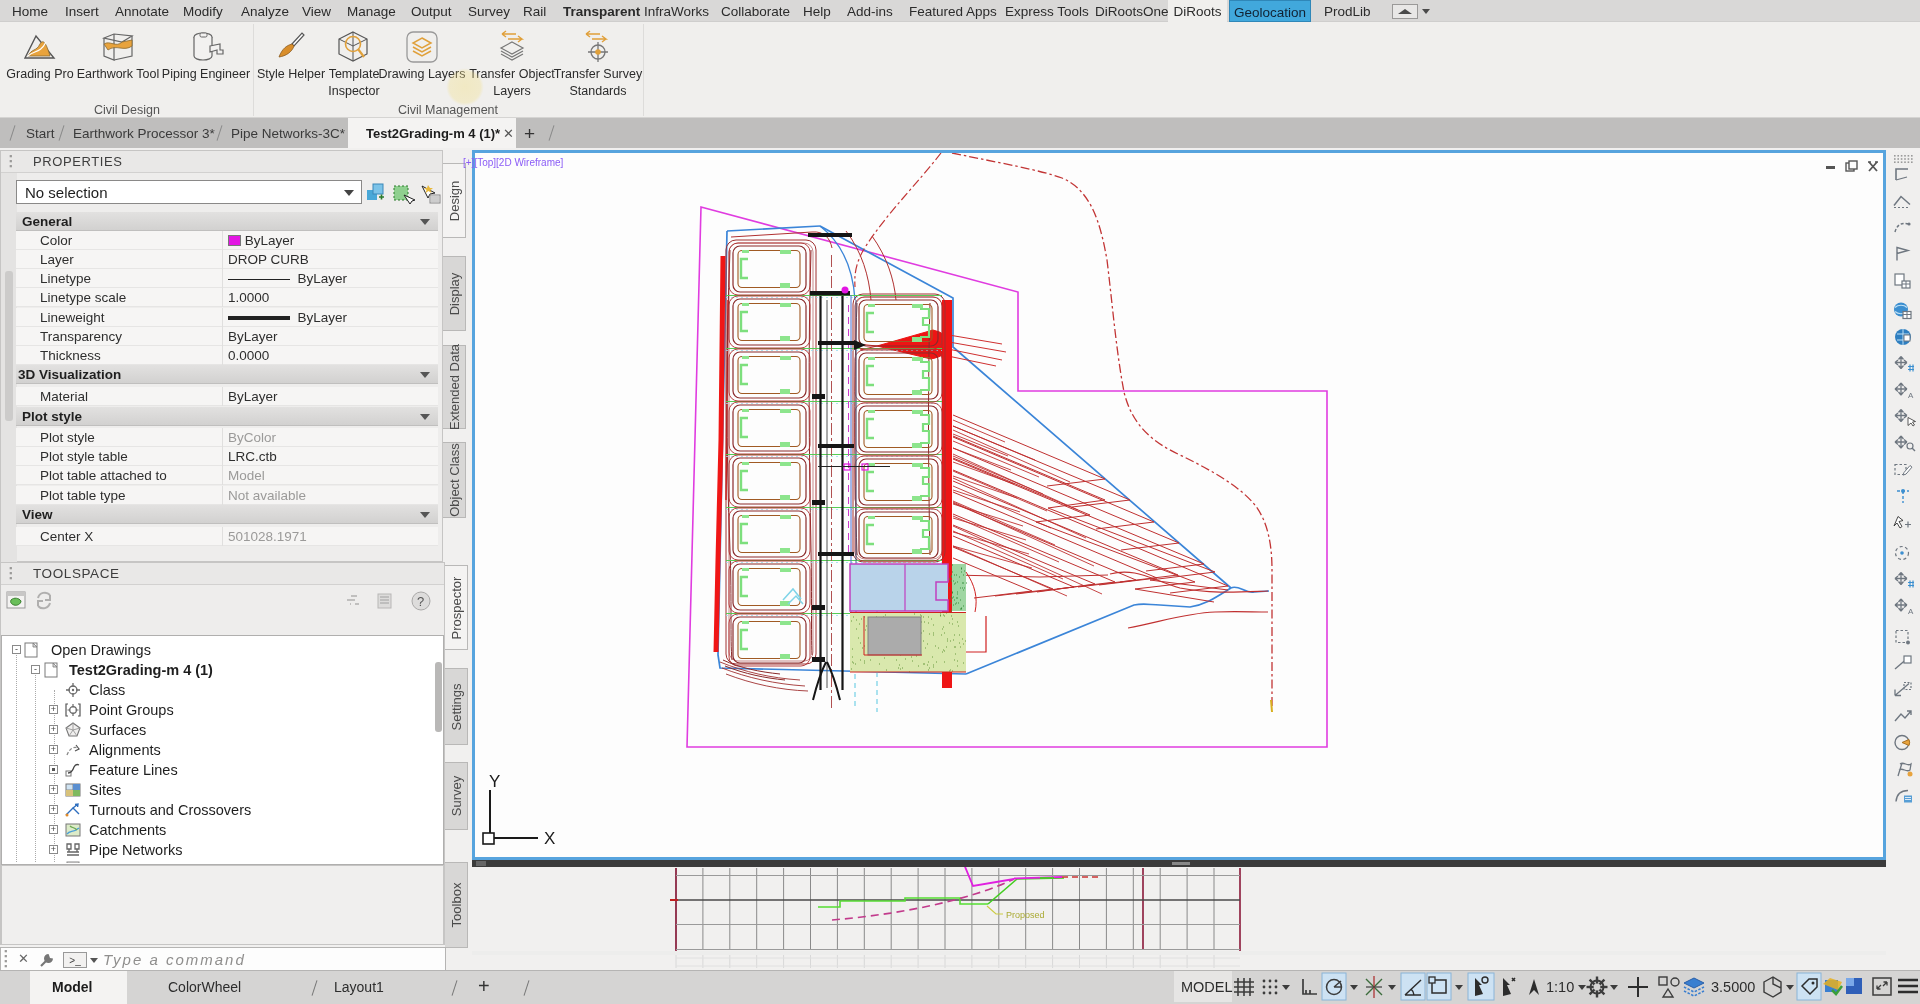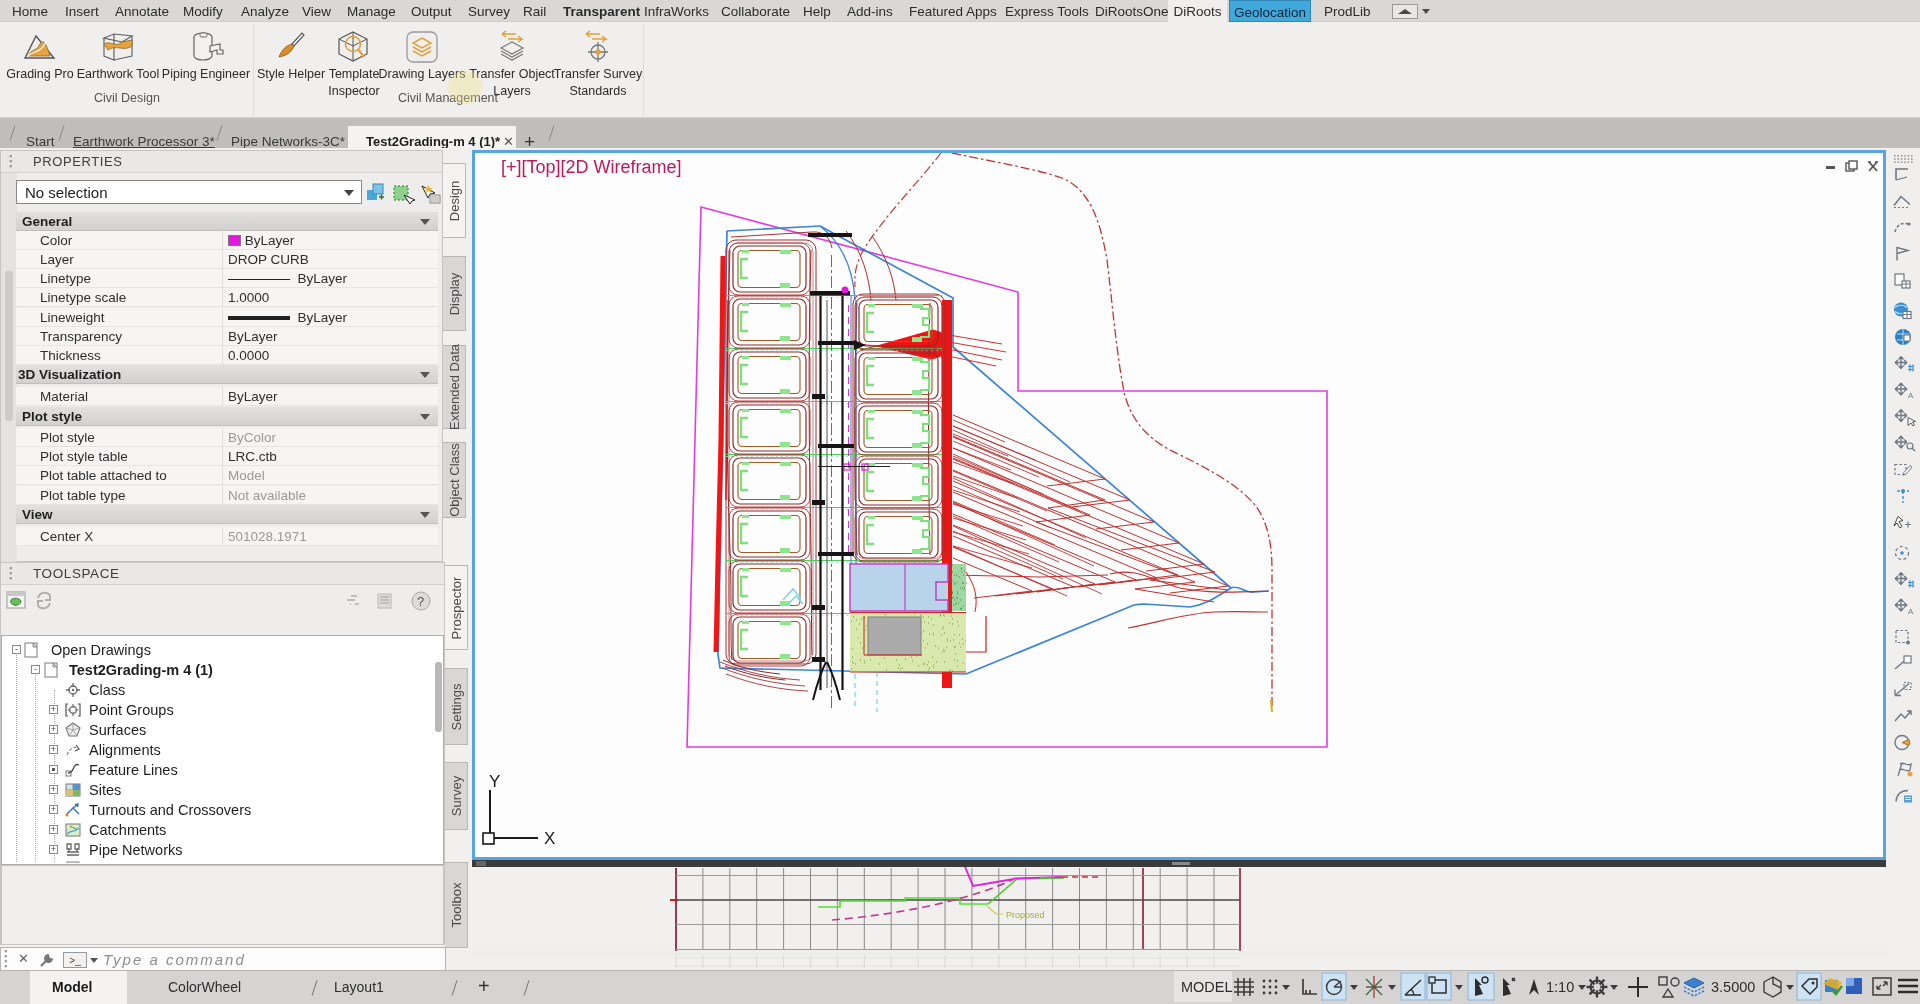--- a/index.html
+++ b/index.html
@@ -3,24 +3,24 @@
 <meta charset="utf-8">
 <style>
 *{margin:0;padding:0;box-sizing:border-box;}
 html,body{width:1920px;height:1004px;overflow:hidden;background:#f0efee;font-family:"Liberation Sans",sans-serif;}
 .abs{position:absolute;}
 #menubar{position:absolute;left:0;top:0;width:1920px;height:22px;background:#d9d8d7;border-bottom:1px solid #cfcecd;}
 .m{position:absolute;top:0;height:22px;line-height:23px;font-size:13.5px;color:#2b2b2b;white-space:nowrap;}
 #ribbon{position:absolute;left:0;top:22px;width:1920px;height:96px;background:#f0efed;border-bottom:1px solid #d5d4d2;}
 .ric{position:absolute;top:8px;}
 .rlbl{position:absolute;top:44px;font-size:12.5px;color:#2b2b2b;text-align:center;line-height:17px;white-space:pre-line;}
-.rgrp{position:absolute;top:69px;font-size:12.5px;color:#555;text-align:center;}
+.rgrp{position:absolute;top:81px;font-size:12.5px;color:#555;text-align:center;}
 .rsep{position:absolute;top:2px;width:1px;height:92px;background:#dddcda;}
 #filetabs{position:absolute;left:0;top:118px;width:1920px;height:30px;background:#bfbebd;}
-.ft{position:absolute;top:8px;height:36px;line-height:31px;font-size:13.5px;color:#3a3a3a;white-space:nowrap;}
+.ft{position:absolute;top:0;height:36px;line-height:31px;font-size:13.5px;color:#3a3a3a;white-space:nowrap;}
 .fsl{position:absolute;top:7px;width:1px;height:16px;background:#8a8a8a;transform:rotate(18deg);}
 #statusbar{position:absolute;left:0;top:970px;width:1920px;height:34px;background:#d5d4d3;border-top:1px solid #b5b4b3;}
 .sb{position:absolute;font-size:14px;color:#2d2d2d;}
 .vt{position:absolute;width:23px;background:#d8d7d6;border:1px solid #b9b8b7;border-left:none;color:#4a4a4a;font-size:13px;}
 .vt span{position:absolute;left:50%;top:50%;transform:translate(-50%,-50%) rotate(-90deg);white-space:nowrap;}
 .vt.act{background:#f4f3f2;}
 .ph{position:absolute;left:16px;width:422px;height:19px;background:linear-gradient(#e2e1e0,#d2d1d0);border-bottom:1px solid #c0bfbe;font-weight:bold;font-size:13.5px;color:#1f1f1f;line-height:19px;}
 .ph .tri{position:absolute;right:8px;top:7px;width:0;height:0;border-left:5px solid transparent;border-right:5px solid transparent;border-top:6px solid #555;}
 .pr{position:absolute;left:16px;width:422px;height:19px;border-bottom:1px solid #e6e5e4;font-size:13.5px;color:#2e2e2e;background:#f6f5f4;}
 .pr .lab{position:absolute;left:24px;top:0;line-height:19px;}
@@ -133,21 +133,21 @@
 <div class="rlbl" style="left:542px;width:112px;">Transfer Survey
 Standards</div>
 <div class="rgrp" style="left:385px;width:126px;">Civil Management</div>
 <div class="abs" style="left:446px;top:46px;width:38px;height:38px;border-radius:50%;background:radial-gradient(circle,rgba(242,224,138,0.42) 0%,rgba(242,224,138,0.34) 58%,rgba(242,224,138,0) 70%);"></div>
 </div>
 
 <div id="filetabs">
 <div class="fsl" style="left:12px;"></div>
 <span class="ft" style="left:26px;">Start</span>
 <div class="fsl" style="left:61px;"></div>
-<span class="ft" style="left:73px;text-decoration:underline;">Earthwork Processor 3*</span>
+<span class="ft" style="left:73px;">Earthwork Processor 3*</span>
 <div class="fsl" style="left:219px;"></div>
 <span class="ft" style="left:231px;">Pipe Networks-3C*</span>
 <div class="ft" style="left:348px;width:168px;background:#f4f3f2;"></div>
 <span class="ft" style="left:366px;font-weight:bold;color:#1c1c1c;font-size:13px;">Test2Grading-m 4 (1)*</span>
 <span class="ft" style="left:503px;color:#555;font-size:13px;">✕</span>
 <span class="ft" style="left:524px;color:#333;font-size:19px;">+</span>
 <div class="fsl" style="left:551px;"></div>
 </div>
 
 <div class="abs" style="left:0;top:148px;width:1920px;height:822px;background:#f1f0ef;"></div>
@@ -697,21 +697,21 @@
 <path d="M920,309 h9 v9 h-6 v7 h6 v12 h-9" stroke="#7ddf7d" stroke-width="2.2" fill="none"></path>
     <path d="M920,362 h9 v9 h-6 v7 h6 v12 h-9" stroke="#7ddf7d" stroke-width="2.2" fill="none"></path>
     <path d="M920,415 h9 v9 h-6 v7 h6 v12 h-9" stroke="#7ddf7d" stroke-width="2.2" fill="none"></path>
     <path d="M920,468 h9 v9 h-6 v7 h6 v12 h-9" stroke="#7ddf7d" stroke-width="2.2" fill="none"></path>
     <path d="M920,521 h9 v9 h-6 v7 h6 v12 h-9" stroke="#7ddf7d" stroke-width="2.2" fill="none"></path>
     <path d="M490,790 L490,838 M490,838 L538,838" stroke="#1a1a1a" stroke-width="2"></path>
 <rect x="483" y="833" width="11" height="11" fill="#fff" stroke="#1a1a1a" stroke-width="1.6"></rect>
 <text x="489" y="787" font-size="17" fill="#1a1a1a" font-family="Liberation Sans">Y</text>
 <text x="544" y="844" font-size="17" fill="#1a1a1a" font-family="Liberation Sans">X</text>
 </svg>
-<span class="abs" style="left:501px;top:157px;font-size:18px;color:#be185d;">[+][Top][2D Wireframe]</span>
+<span class="abs" style="left:463px;top:157px;font-size:10px;color:#8b5cf6;">[+][Top][2D Wireframe]</span>
 <svg class="abs" style="left:1824px;top:160px;" width="58" height="14" viewBox="0 0 58 14">
 <rect x="2" y="6" width="9" height="3" fill="#555"></rect>
 <rect x="22" y="3" width="8" height="8" fill="none" stroke="#555" stroke-width="1.4"></rect>
     <rect x="25" y="1" width="8" height="8" fill="#fdfdfd" stroke="#555" stroke-width="1.4"></rect>
 <path d="M45,2 L53,11 M53,2 L45,11" stroke="#555" stroke-width="1.8"></path>
     <path d="M44,2 h3 M51,2 h3" stroke="#555" stroke-width="1.4"></path>
 </svg>
 <div class="abs" style="left:472px;top:860px;width:1414px;height:7px;background:#3b3b3b;"></div>
 <div class="abs" style="left:1172px;top:862px;width:18px;height:3px;background:#888;"></div>
 <div class="abs" style="left:476px;top:861px;width:10px;height:5px;background:#666;"></div>

